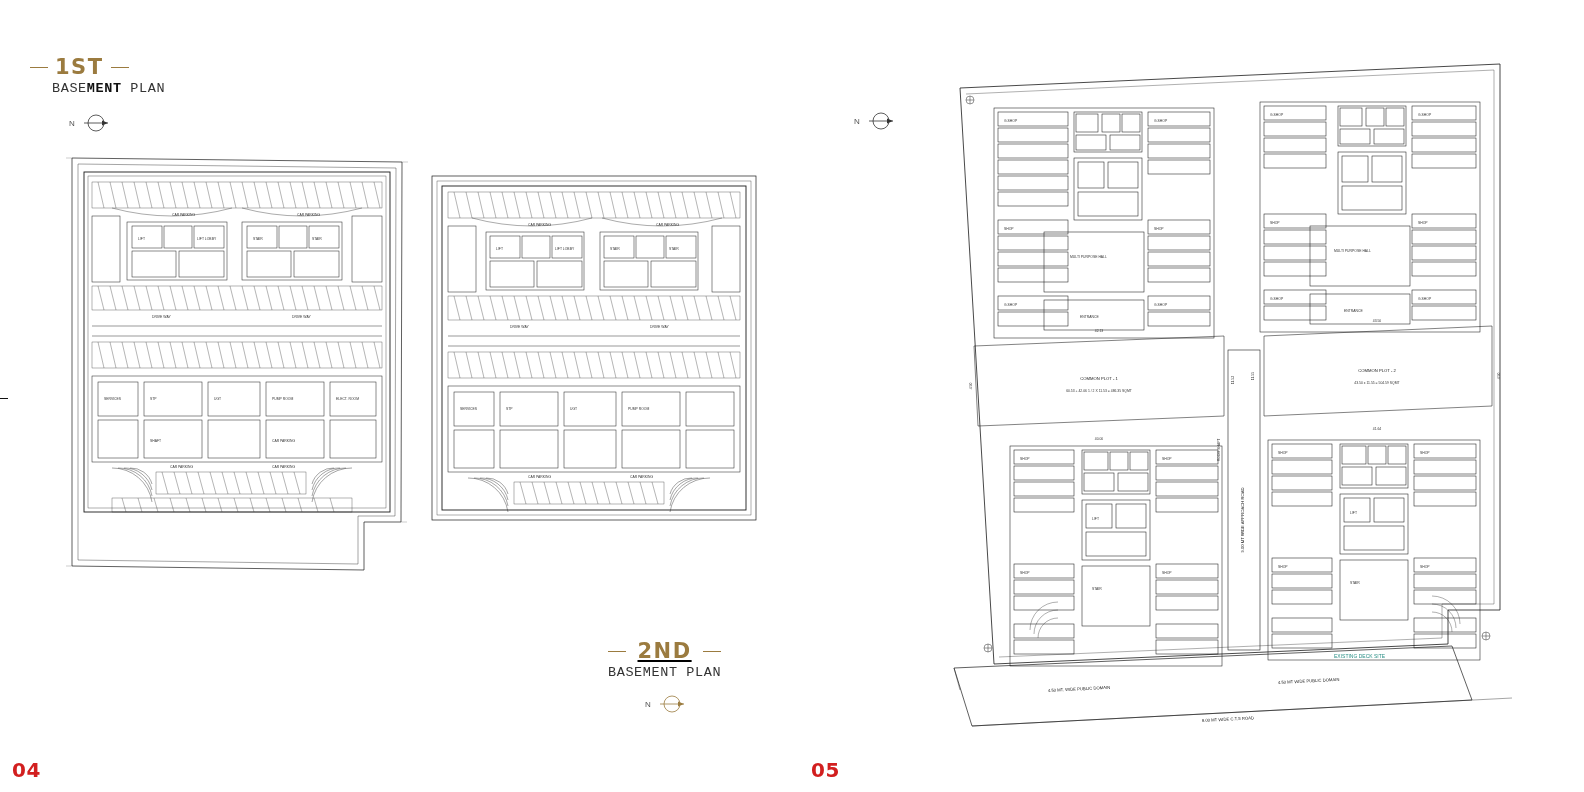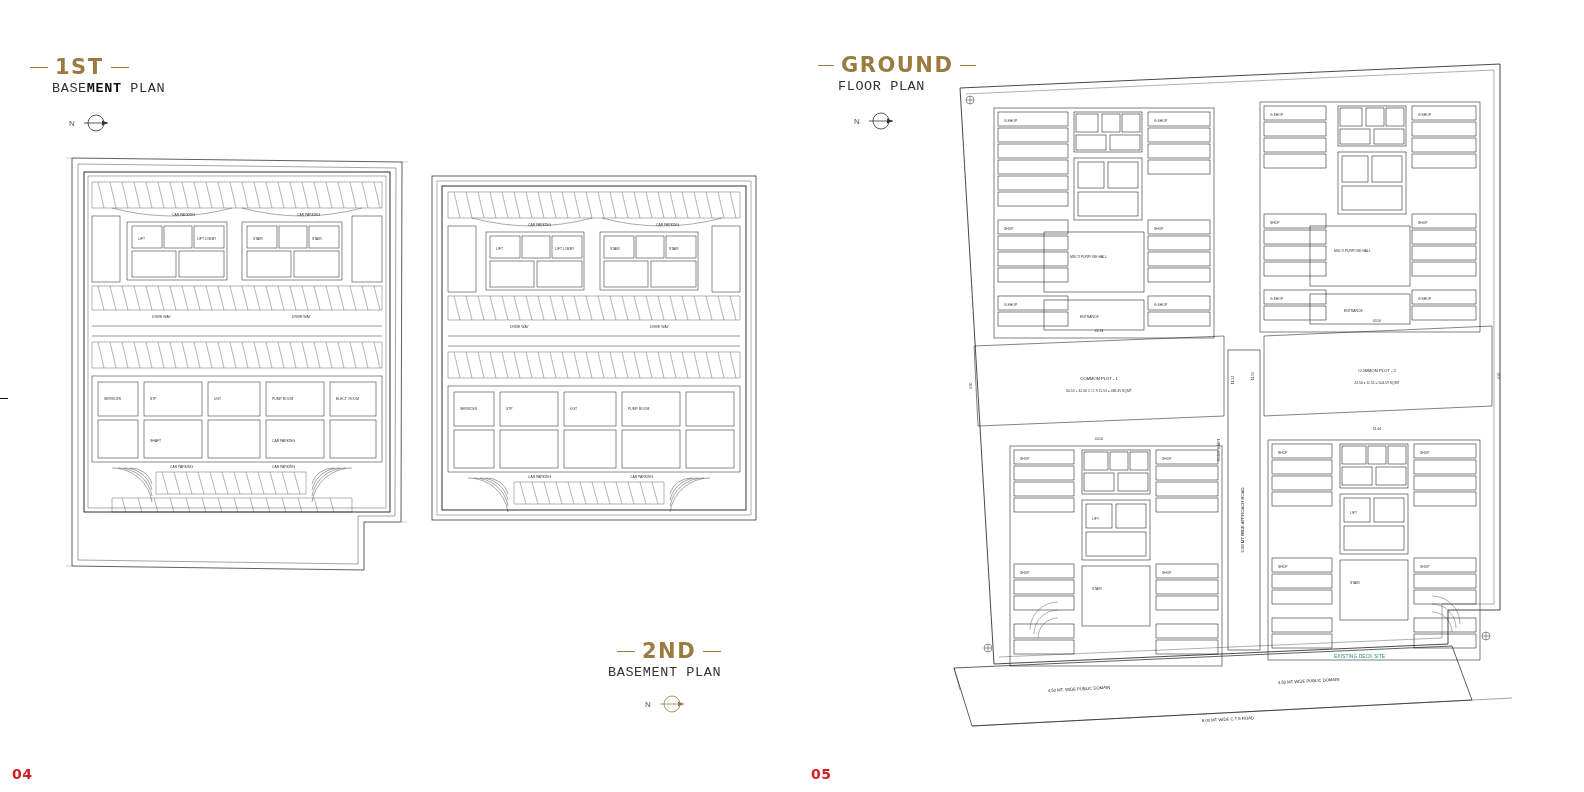--- a/index.html
+++ b/index.html
@@ -35,21 +35,21 @@
   
   .north{position:absolute;display:flex;align-items:center;gap:4px;}
   .north .nlabel{font-size:8px;color:#555;}
   .north svg{display:block;}
 
   
   .plan{position:absolute;}
   .plan svg{display:block;}
 
   .pg-num{
-    position:absolute;bottom:10px;font-size:14px;font-weight:bold;color:#d21f1f;
+    position:absolute;bottom:10px;font-size:20px;font-weight:bold;color:#d21f1f;
     font-family:"DejaVu Sans", sans-serif;letter-spacing:0.5px;
   }
   .pg-left{left:12px;}
 
   .edge-tick{position:absolute;left:0;top:398px;width:8px;height:1px;background:#111;}
 
   .lbl{font-size:3.4px;fill:#333;font-family:"Liberation Sans",sans-serif;}
   .lbl2{font-size:4.2px;fill:#222;font-family:"Liberation Sans",sans-serif;}
   .lblteal{font-size:5px;fill:#2a8f86;font-family:"Liberation Sans",sans-serif;}
 </style>
@@ -466,21 +466,21 @@
             <line x1="216" y1="314" x2="222" y2="336"></line>
               <line x1="228" y1="314" x2="234" y2="336"></line>
           </g>
         </g>
         <text class="lbl" x="104" y="310">CAR PARKING</text>
         <text class="lbl" x="206" y="310">CAR PARKING</text>
       </svg>
     </div>
 
     <div class="title-block" style="left:608px;top:640px;">
-      <div class="title-row" style="justify-content:flex-end;">
+      <div class="title-row" style="justify-content:space-between;text-decoration:underline;">
         <span class="title-dash" style="width:18px;"></span>
         <span class="title-main">2ND</span>
         <span class="title-dash" style="width:18px;"></span>
       </div>
       <div class="title-sub" style="text-align:center;">
         <span class="lite">BASEMENT PLAN</span>
       </div>
     </div>
 
     <div class="north" style="left:645px;top:695px;">
@@ -492,30 +492,20 @@
       </svg>
     </div>
 
     <div class="pg-num pg-left">04</div>
   </div>
 
   <div class="gutter"></div>
 
   <div class="page page-right">
 
-    <div class="title-block" style="left:818px;top:54px;margin-left:-792px;">
-      <div class="title-row">
-        <span class="title-dash" style="width:16px;"></span>
-        <span class="title-main">GROUND</span>
-        <span class="title-dash" style="width:16px;"></span>
-      </div>
-      <div class="title-sub" style="margin-left:20px;">
-        <span class="lite">FLOOR PLAN</span>
-      </div>
-    </div>
 
     <div class="north" style="left:62px;top:112px;">
       <span class="nlabel">N</span>
       <svg width="34" height="18" viewBox="0 0 34 18">
         <circle cx="17" cy="9" r="8" fill="none" stroke="#333" stroke-width="0.8"></circle>
         <line x1="5" y1="9" x2="29" y2="9" stroke="#333" stroke-width="0.8"></line>
         <polygon points="29,9 23,6.4 23,11.6" fill="#333"></polygon>
       </svg>
     </div>
 

